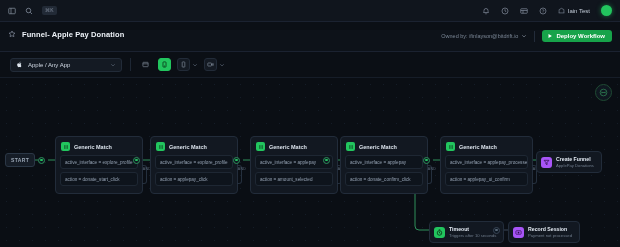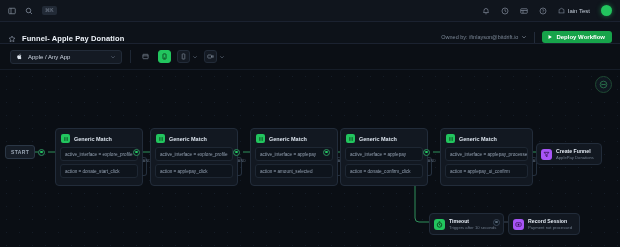--- a/index.html
+++ b/index.html
@@ -37,22 +37,22 @@
     width: 11px; height: 11px; border-radius: 50%;
     background: #22c55e;
     box-shadow: 0 0 5px rgba(34,197,94,.55);
   }
 
   
   .titlerow {
     height: 22px; flex: 0 0 22px;
     background: #0d1219;
     border-bottom: 1px solid #1b2230;
-    display: flex; align-items: flex-end;
-    padding: 0 8px; gap: 6px;
+    display: flex; align-items: flex-start;
+    padding: 0 8px; gap: 6px; margin-top: 8px;
   }
   .title-text { font-size: 7.5px; font-weight: bold; color: #eef3f9; letter-spacing: .1px; }
   .tr-right { margin-left: auto; display: flex; align-items: center; gap: 7px; }
   .owner { display: flex; align-items: center; gap: 3px; font-size: 5.5px; color: #7b8796; }
   .divider-v { width: 1px; height: 11px; background: #232c3a; }
   .deploy-btn {
     background: #17a34a; color: #ffffff;
     font-size: 6px; font-weight: bold;
     border: none; border-radius: 3px;
     padding: 3px 7px 3px 5px;

